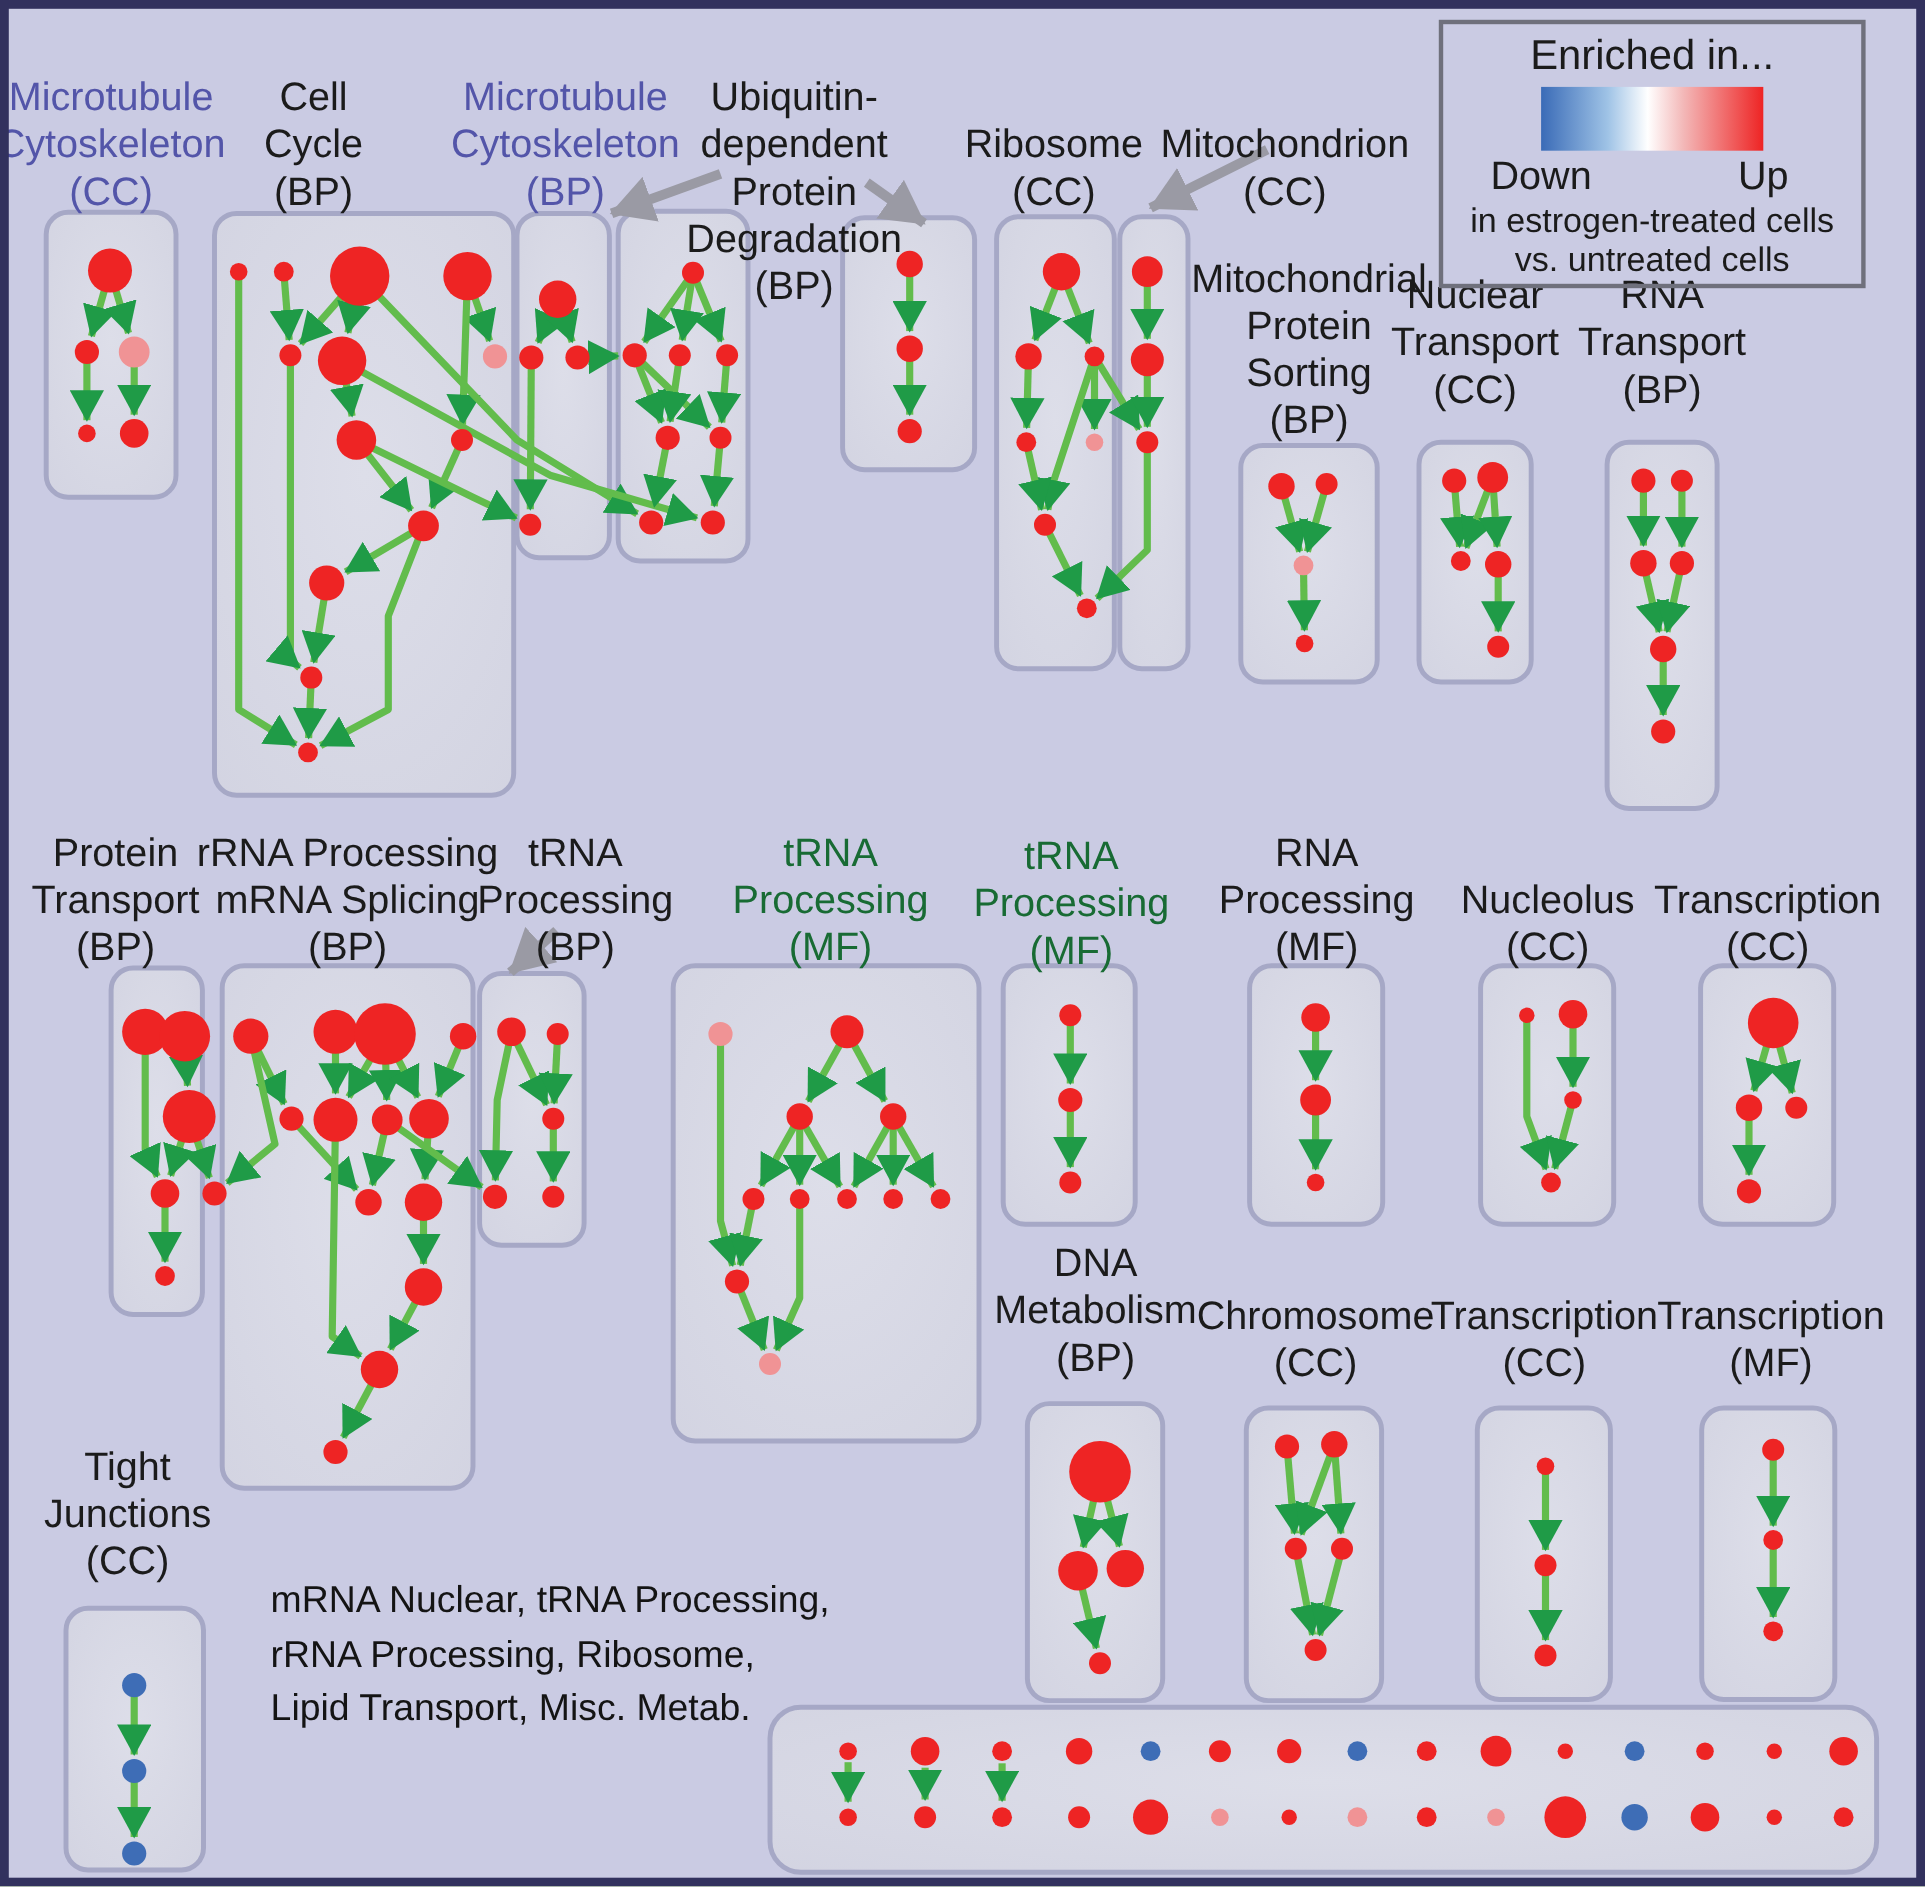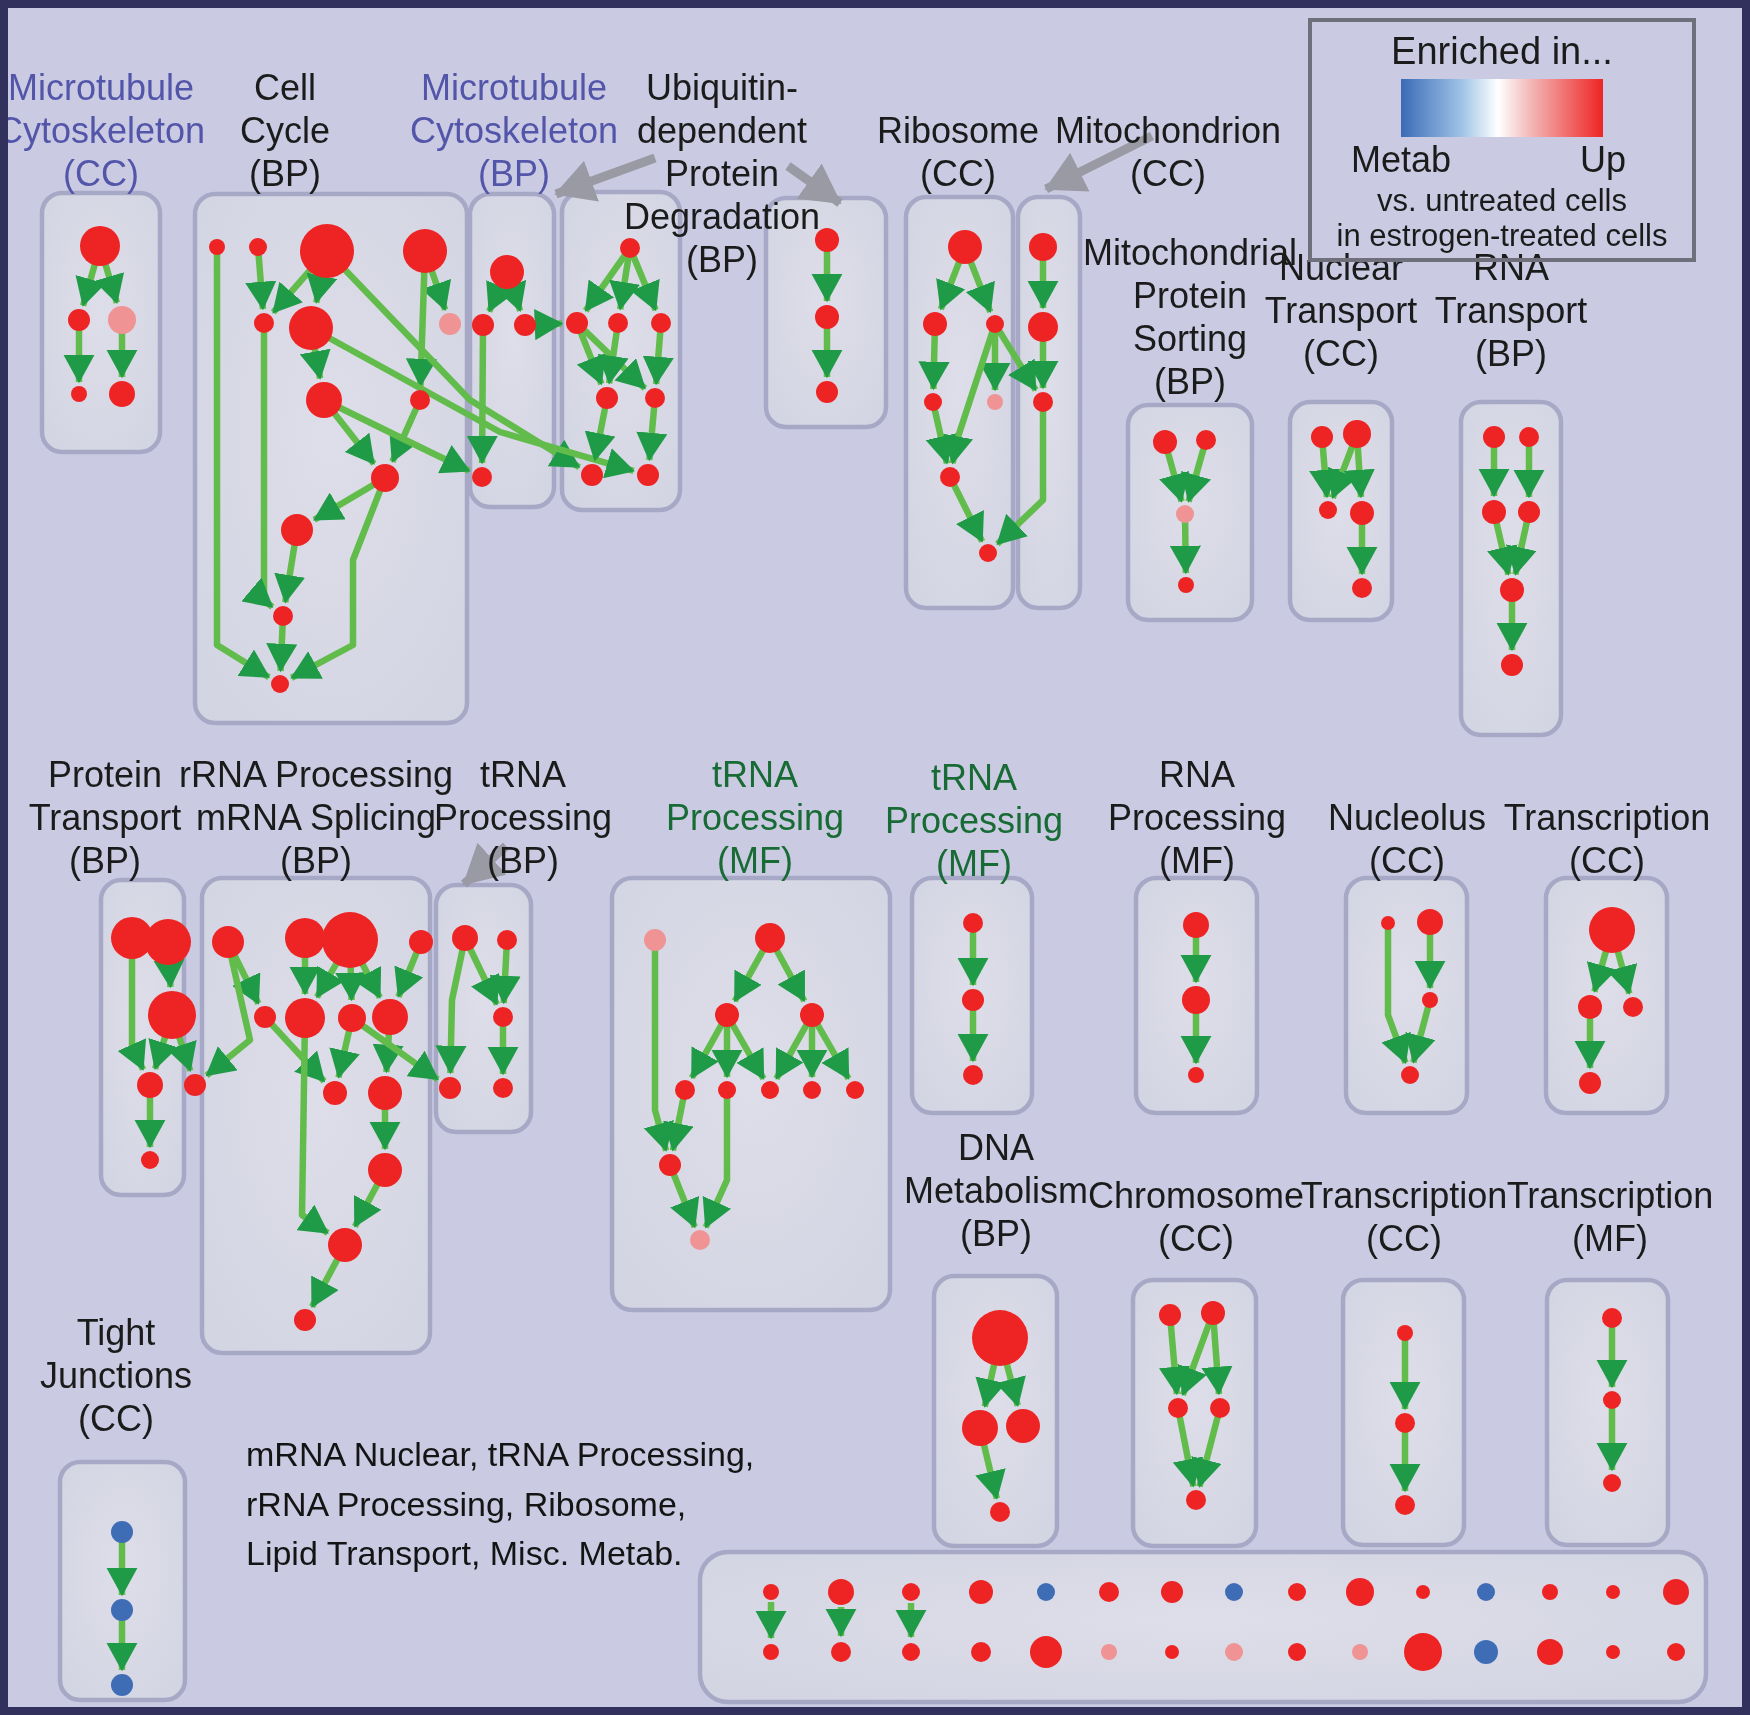--- a/index.html
+++ b/index.html
@@ -403,25 +403,25 @@
       <text x="116" y="1345" text-anchor="middle" font-size="36" fill="#1b1b1b">Tight</text>
       <text x="116" y="1388" text-anchor="middle" font-size="36" fill="#1b1b1b">Junctions</text>
       <text x="116" y="1431" text-anchor="middle" font-size="36" fill="#1b1b1b">(CC)</text>
       <rect x="4" y="4" width="1742" height="1707" fill="none" stroke="#32315e" stroke-width="8"></rect>
     </svg>
 
   <div class="legend">
     <div class="legend-title">Enriched in...</div>
     <div class="legend-bar"></div>
     <div class="legend-downup">
-      <span class="dn">Metab</span>
+      <span class="dn">Down</span>
       <span class="up">Up</span>
     </div>
+    <div class="legend-sub">in estrogen-treated cells</div>
     <div class="legend-sub">vs. untreated cells</div>
-    <div class="legend-sub">in estrogen-treated cells</div>
   </div>
 
   <div class="textblock">
     <div>mRNA Nuclear, tRNA Processing,</div>
     <div>rRNA Processing, Ribosome,</div>
     <div>Lipid Transport, Misc. Metab.</div>
   </div>
 </div>
 
 </body></html>

